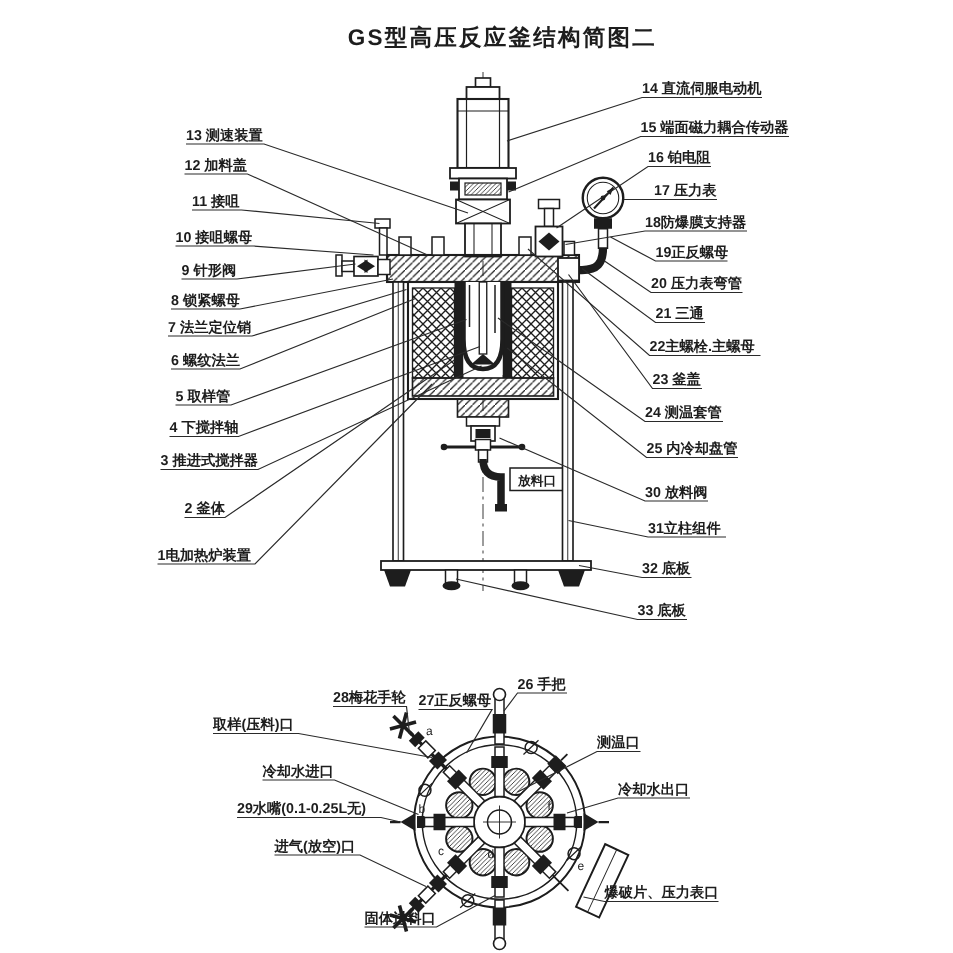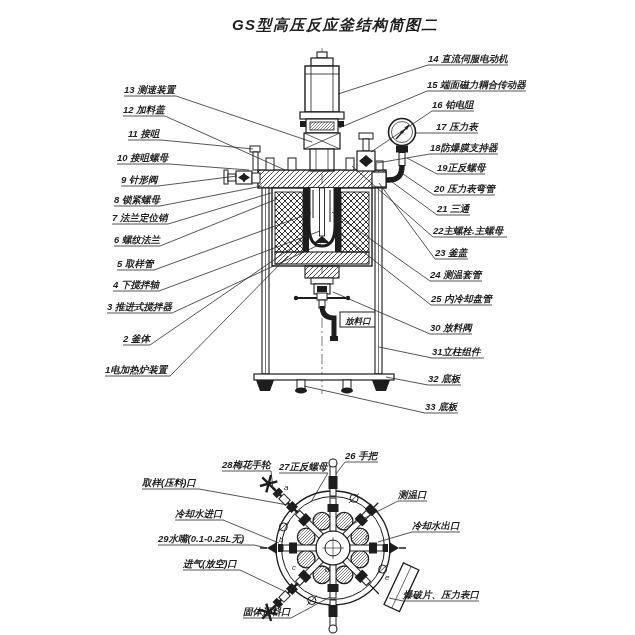--- a/index.html
+++ b/index.html
@@ -1,17 +1,17 @@
 <!DOCTYPE html>
 <html><head>
 <meta charset="utf-8">
 <style>
   html,body{margin:0;padding:0;background:#fff;}
   .stage{position:relative;width:617px;height:635px;background:#ffffff;overflow:hidden;
-         font-family:"Liberation Sans",sans-serif;font-style:italic;}
+         font-family:"Liberation Sans",sans-serif;}
   svg{position:absolute;left:0;top:0;}
   text{fill:#1d1d1d;}
   .ttl{font-size:15px;font-weight:bold;letter-spacing:1.5px;}
   .lbl{font-size:9.5px;font-weight:bold;}
   .sm{font-size:8px;}
   .tag{font-size:8.5px;font-weight:bold;}
   .ld{fill:none;stroke:#2a2a2a;stroke-width:0.8;}
   .ln{stroke:#1d1d1d;fill:none;}
   .wf{fill:#ffffff;stroke:#1d1d1d;}
   .bk{fill:#1d1d1d;stroke:none;}

